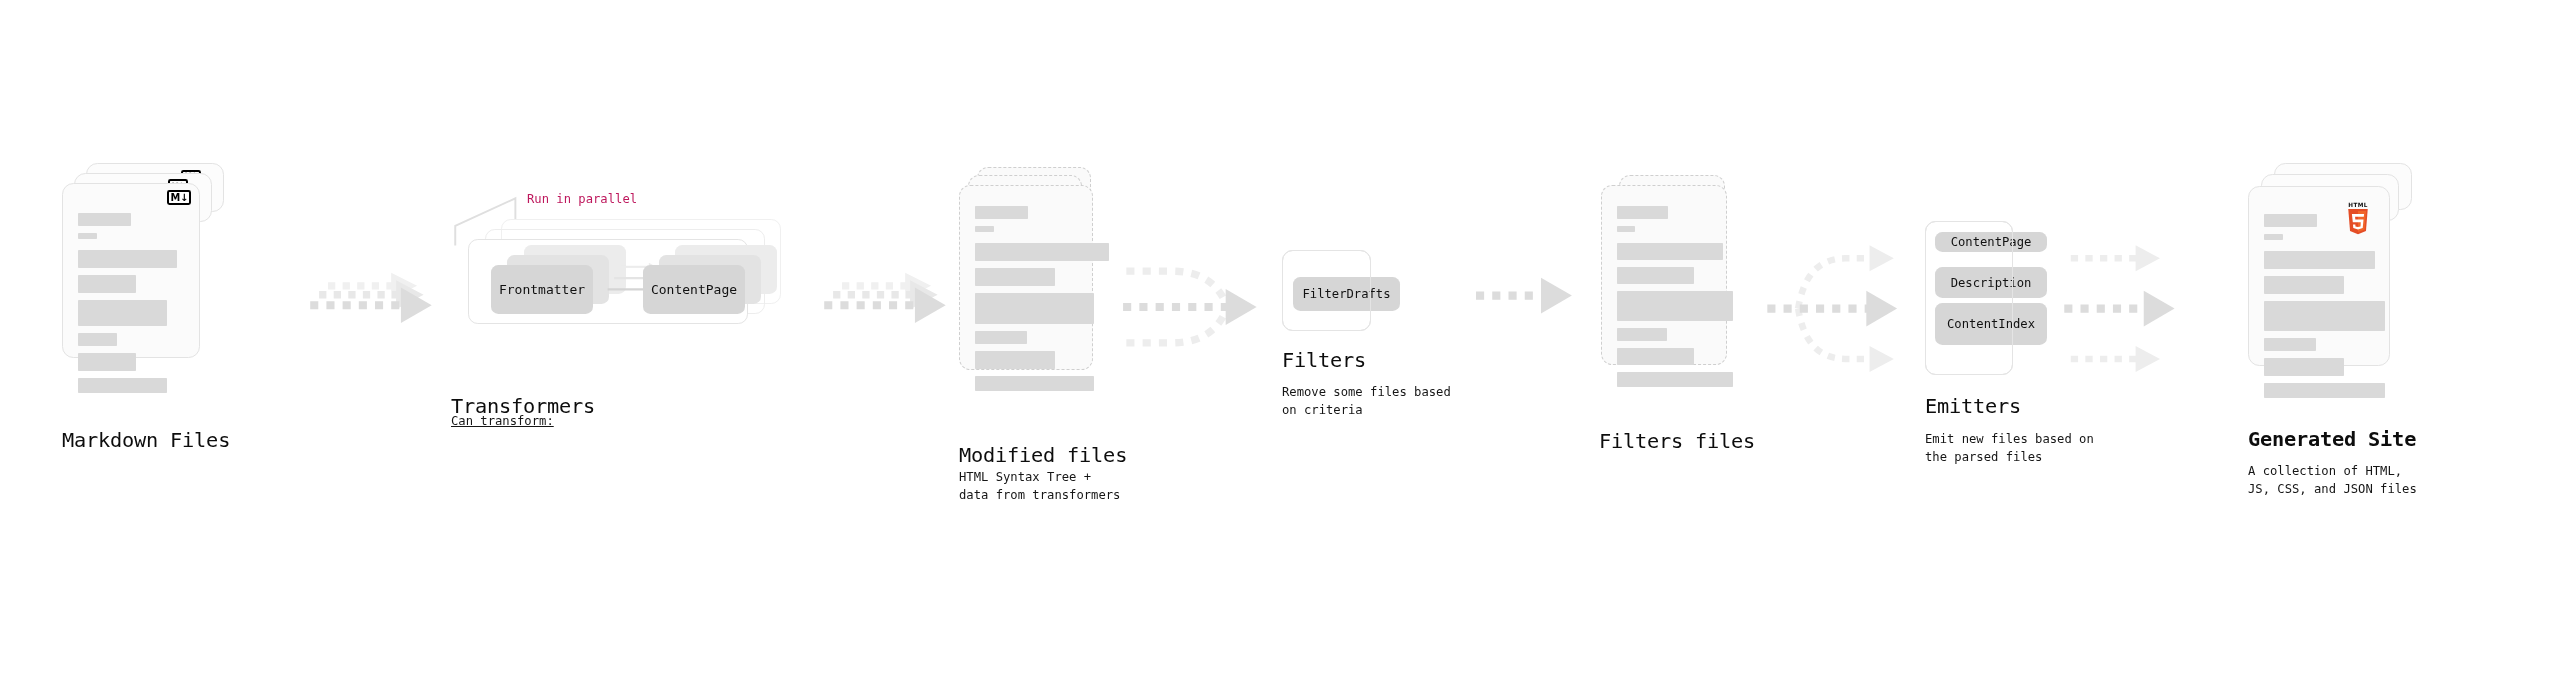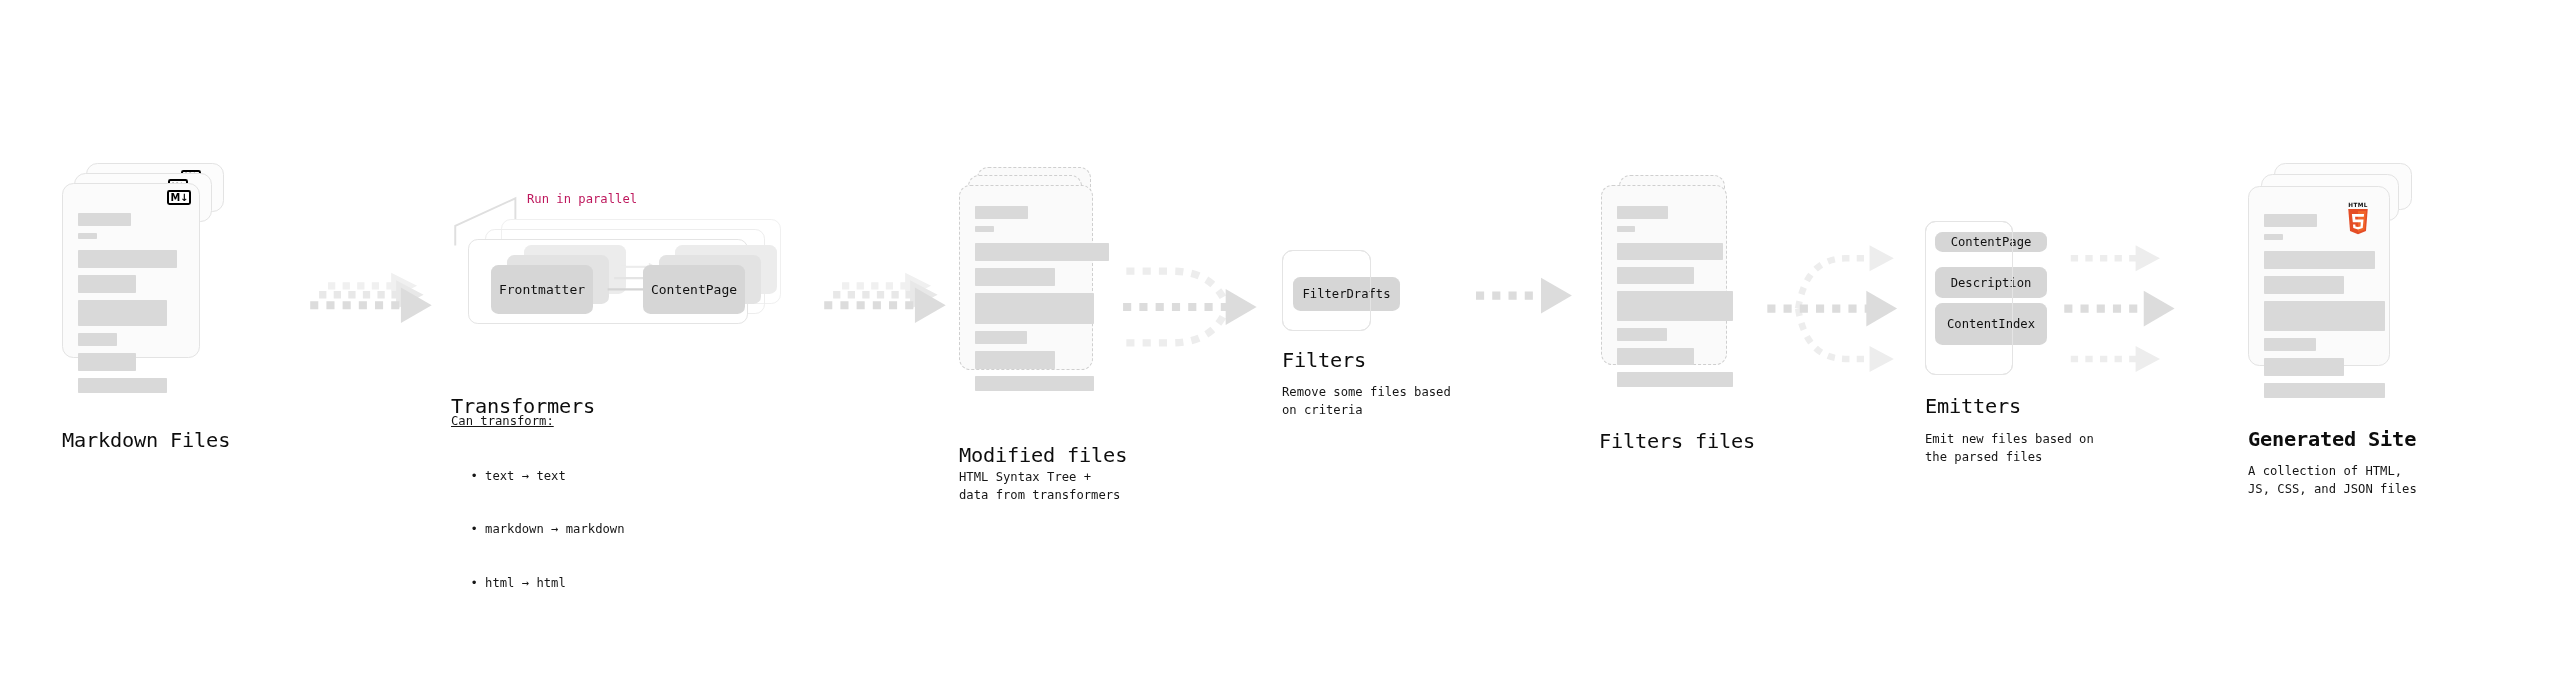--- a/index.html
+++ b/index.html
@@ -198,25 +198,20 @@
         <polygon points="58,28 70,34 58,40" fill="#d4d4d4"></polygon>
       </g>
     </svg>
 
     <div class="chip" style="left:39px; top:70px; width:102px; height:49px;">Frontmatter</div>
     <div class="chip" style="left:191px; top:70px; width:102px; height:49px;">ContentPage</div>
   </div>
 
   <div class="title" style="left:451px; top:394px;">Transformers</div>
   <div class="subtitle" style="left:451px; top:413px;text-decoration:underline;">Can transform:</div>
-  <div class="bulletlist" style="left:459px; top:433px;">
-    <div class="bl">• text → text</div>
-    <div class="bl">• markdown → markdown</div>
-    <div class="bl">• html → html</div>
-  </div>
 
   <div class="abs" style="left:824px; top:268px; width:130px; height:81px;">
     <svg width="130" height="81" viewBox="0 0 160 100">
       <g>
         <line x1="22" y1="22" x2="106" y2="22" stroke="#f0f0f0" stroke-width="9" stroke-dasharray="9 9"></line>
         <polygon points="100,6 132,22 100,38" fill="#f0f0f0"></polygon>
       </g>
       <g>
         <line x1="11" y1="33" x2="112" y2="33" stroke="#e8e8e8" stroke-width="9" stroke-dasharray="9 9"></line>
         <polygon points="106,15 140,33 106,51" fill="#e8e8e8"></polygon>

